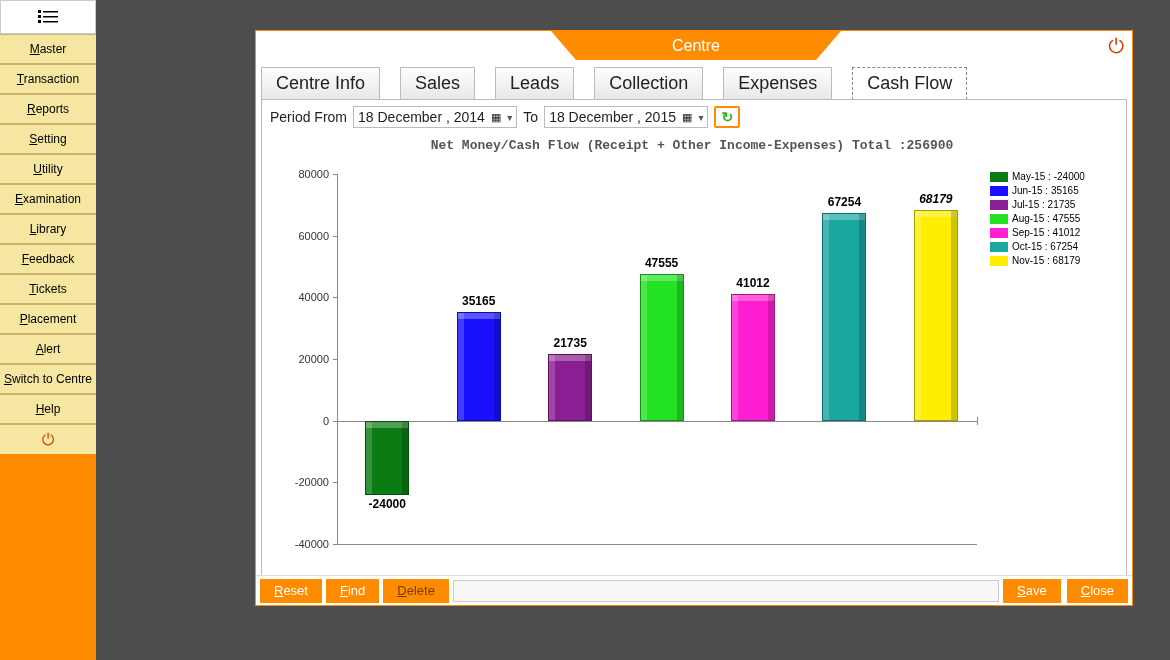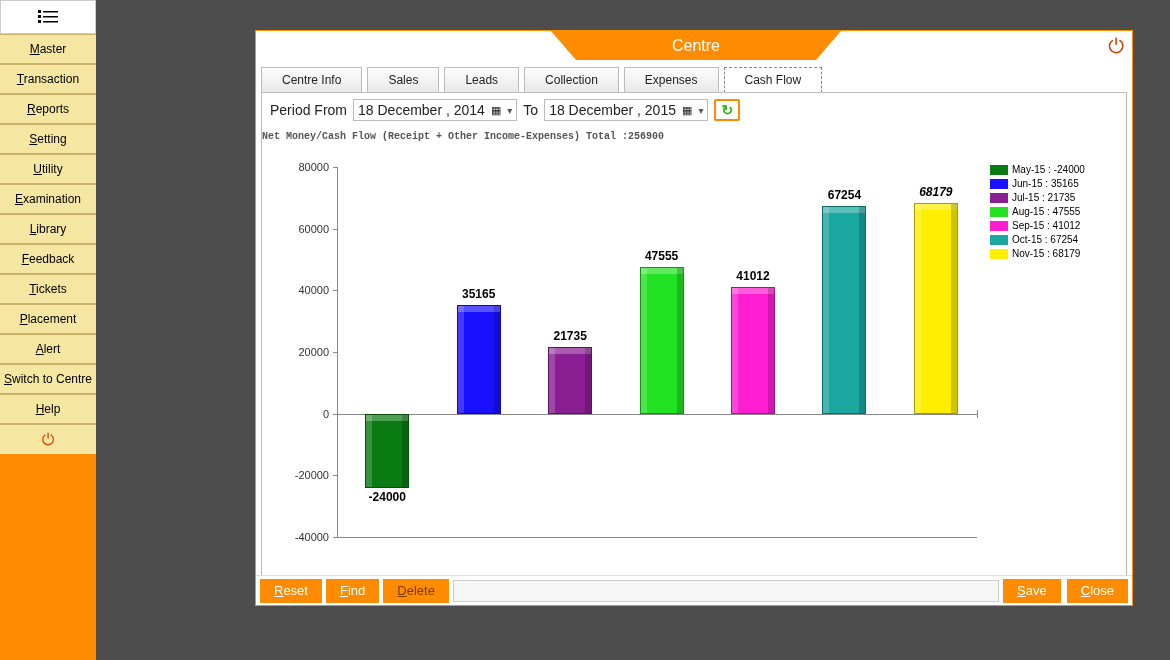--- a/index.html
+++ b/index.html
@@ -17,34 +17,34 @@
   
   .window { position:absolute; left: 255px; top: 30px; width: 878px; height: 576px; background: #fff; border: 1px solid #ff8c00; }
   .window-title-wrap { position: relative; height: 36px; }
   .title-trap { position:absolute; left: 320px; top:0; width:240px; height:29px; background:#ff8c00; color:#fff; font-size:16px; display:flex; align-items:center; justify-content:center;}
   .title-trap:before { content:""; position:absolute; left:-25px; top:0; border-top:29px solid #ff8c00; border-left:25px solid transparent;}
   .title-trap:after { content:""; position:absolute; right:-25px; top:0; border-top:29px solid #ff8c00; border-right:25px solid transparent;}
   .close-power { position:absolute; right:8px; top:4px; color:#d93c00; font-size:20px; cursor:pointer;}
   
   
   .tabs { display:flex; margin: 0 5px; }
-  .tab { padding: 5px 20px; font-size:12px; border:1px solid #bbb; background: linear-gradient(#fdfdfd,#e8e8e8); margin-right:5px; cursor:pointer; color:#222;}
+  .tab { padding: 5px 14px; font-size:18px; border:1px solid #bbb; background: linear-gradient(#fdfdfd,#e8e8e8); margin-right:20px; cursor:pointer; color:#222;}
   .tab.active { background:#fff; border-bottom:1px solid #fff; font-weight:normal; border:1px dashed #888; outline: none;}
   .tab-content-border { border:1px solid #bbb; margin: -1px 5px 0 5px; height: 490px; position:relative; background:#fff;}
   
   
   .period-row { display:flex; align-items:center; gap:6px; padding:6px 8px; font-size:14px; color:#222;}
   .date-field { display:inline-flex; align-items:center; border:1px solid #bbb; padding:2px 4px; font-size:14px; gap:6px; background:#fff;}
   .date-drop { font-size:10px; color:#555;}
   .refresh-btn { width:26px; height:22px; background:#fff; border:2px solid #ff8c00; display:inline-flex; align-items:center; justify-content:center; cursor:pointer; border-radius:2px;}
   .refresh-arrows { color: #2fb51a; font-size:14px; font-weight:bold;}
 
   
   .chart-wrap { position:relative; width: 860px; height: 430px; }
-  .chart-title { font-size:10px; font-weight:bold; color:#555; font-family: "Courier New", monospace; padding: 4px 0 10px 0;}
+  .chart-title { text-align:center; font-size:13px; font-weight:bold; color:#555; font-family: "Courier New", monospace; padding: 4px 0 10px 0;}
   .plot { position:absolute; left: 75px; top: 40px; width: 640px; height: 370px;}
   .axis-line { position:absolute; background:#888;}
   .y-axis { left: 0; top: 0; width:1px; height: 370px;}
   .x-axis { left: 0; top: 370px; width: 640px; height:1px;}
   .zero-line { left:0; width:640px; height:1px; background:#888;}
   .y-label { position:absolute; right: 648px; font-size:11px; color:#333; transform: translateY(-50%);}
   .tick { position:absolute; left:-4px; width:4px; height:1px; background:#888;}
   .bar-c { position:absolute; width:44px;}
   .bar-body { width:100%; position:absolute; }
   .bar-3d { border: 1px solid rgba(0,0,0,0.35); box-shadow: inset -6px 0 0 rgba(0,0,0,0.18), inset 6px 0 0 rgba(255,255,255,0.18), inset 0 6px 0 rgba(255,255,255,0.28); }

